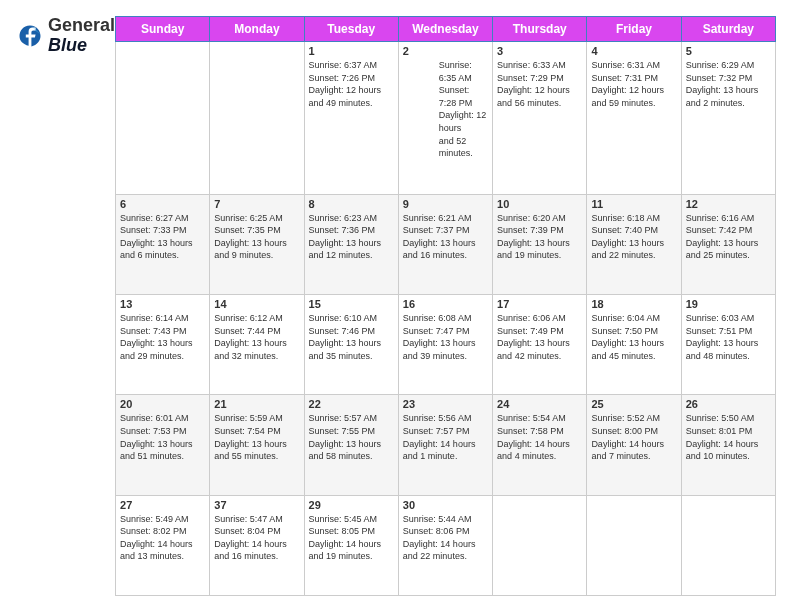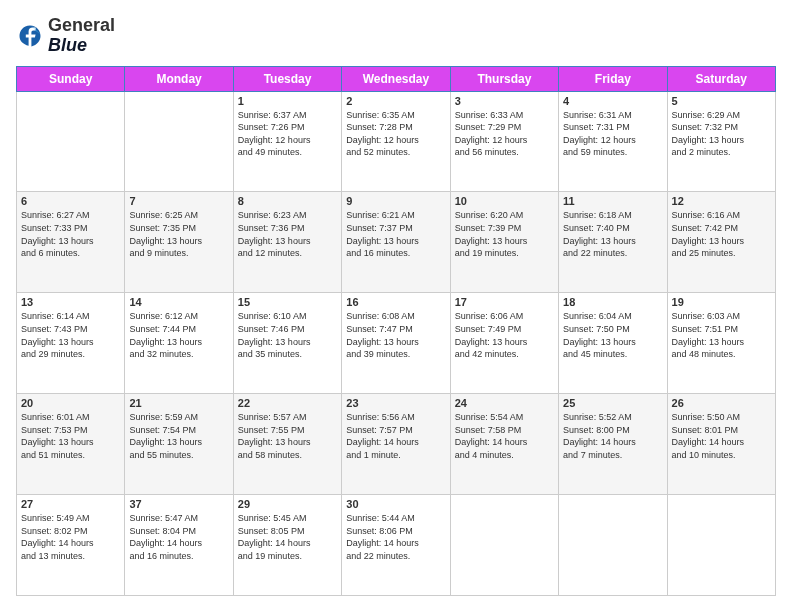--- a/index.html
+++ b/index.html
@@ -8,21 +8,21 @@
       height: 612px;
       font-family: Arial, sans-serif;
       background: #fff;
       overflow: hidden;
     }
     .page {
       width: 792px;
       height: 612px;
       padding: 16px;
       display: flex;
-      flex-direction: column;
+      flex-direction: row;
     }
     .header {
       display: flex;
       justify-content: space-between;
       align-items: flex-start;
       margin-bottom: 10px;
     }
     .logo {
       display: flex;
       align-items: center;
@@ -135,21 +135,21 @@
           <td class="empty"></td>
           <td>
             <span class="day-num">1</span>
             <div class="day-info" style="white-space: pre-line;">Sunrise: 6:37 AM
 Sunset: 7:26 PM
 Daylight: 12 hours
 and 49 minutes.</div>
           </td>
           <td>
             <span class="day-num">2</span>
-            <div class="day-info" style="white-space: pre-line;">Sunrise: 6:35 AM
+            <div class="day-info" style="white-space: pre-line; margin-left: 36px;">Sunrise: 6:35 AM
 Sunset: 7:28 PM
 Daylight: 12 hours
 and 52 minutes.</div>
           </td>
           <td>
             <span class="day-num">3</span>
             <div class="day-info" style="white-space: pre-line;">Sunrise: 6:33 AM
 Sunset: 7:29 PM
 Daylight: 12 hours
 and 56 minutes.</div>

